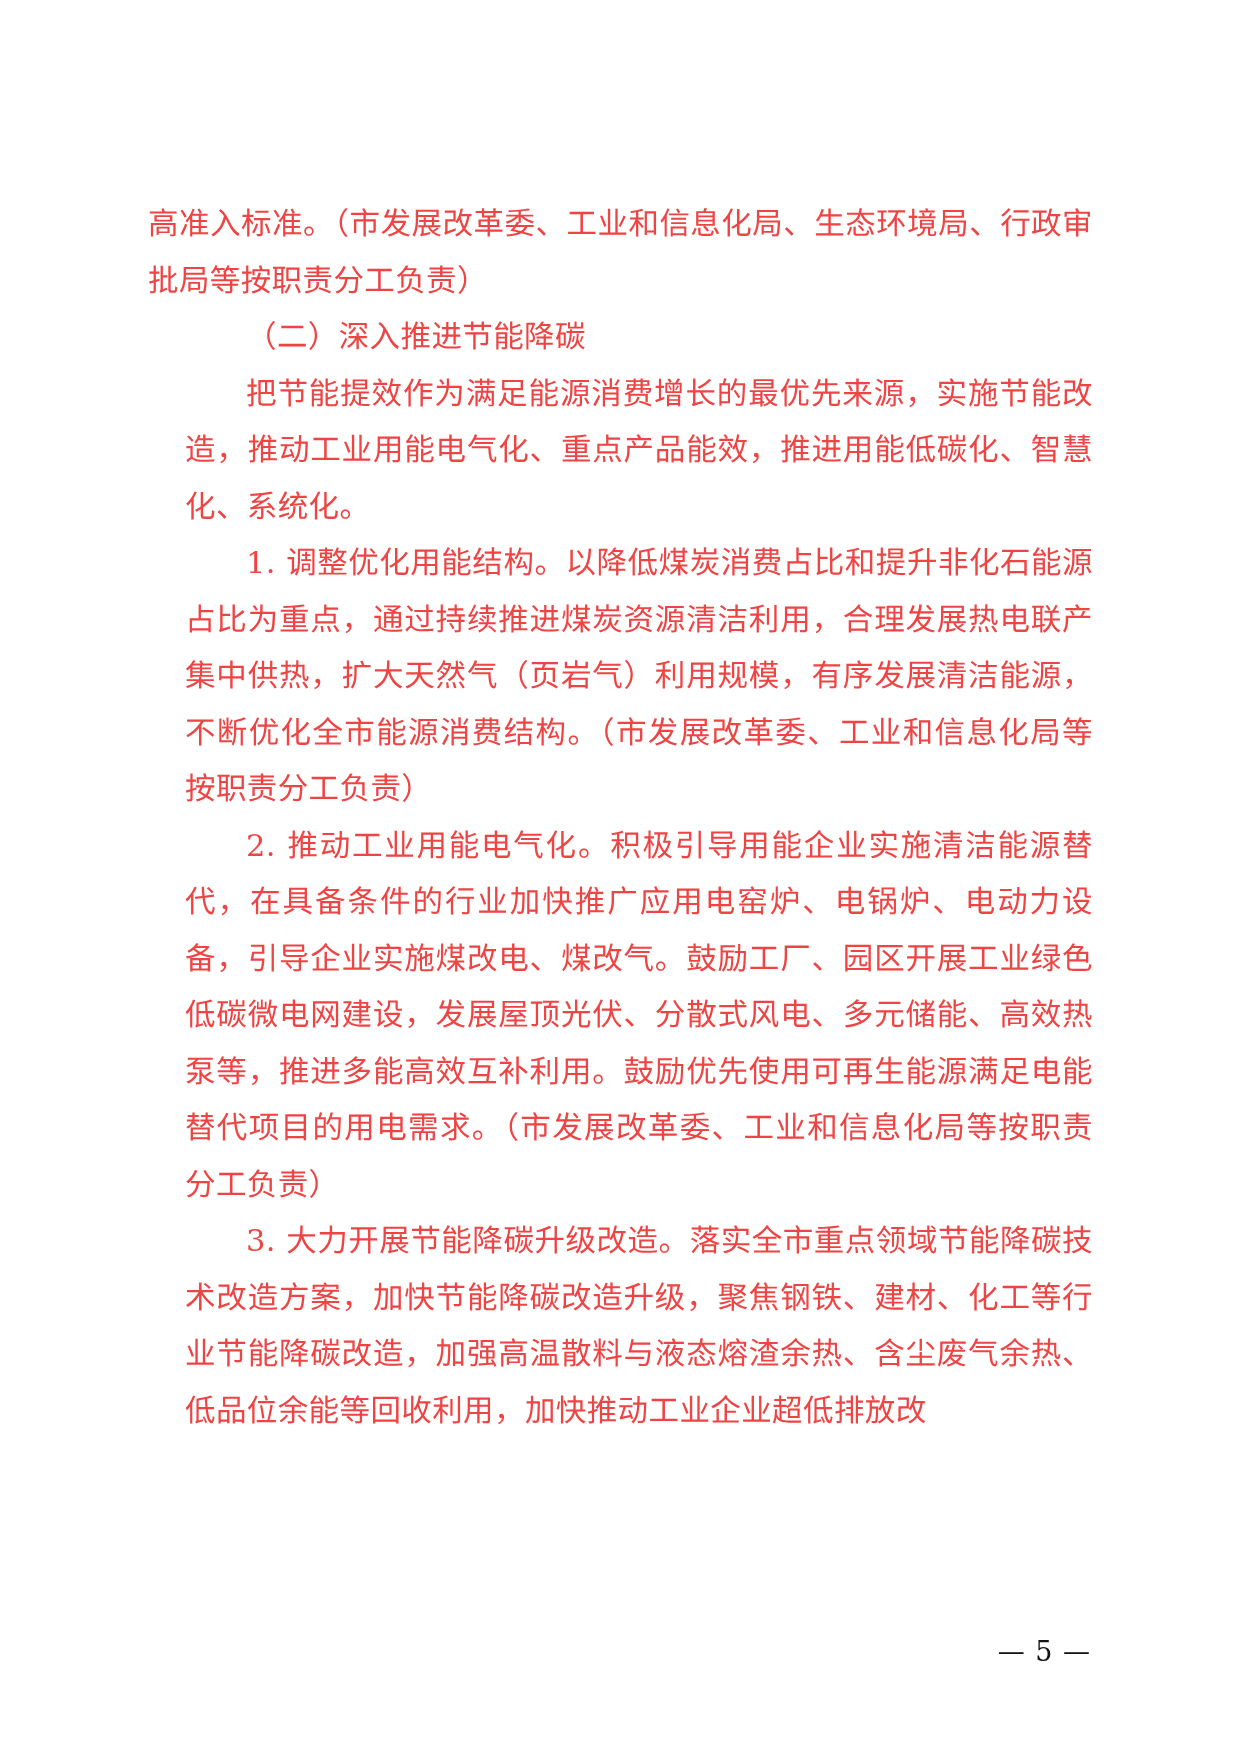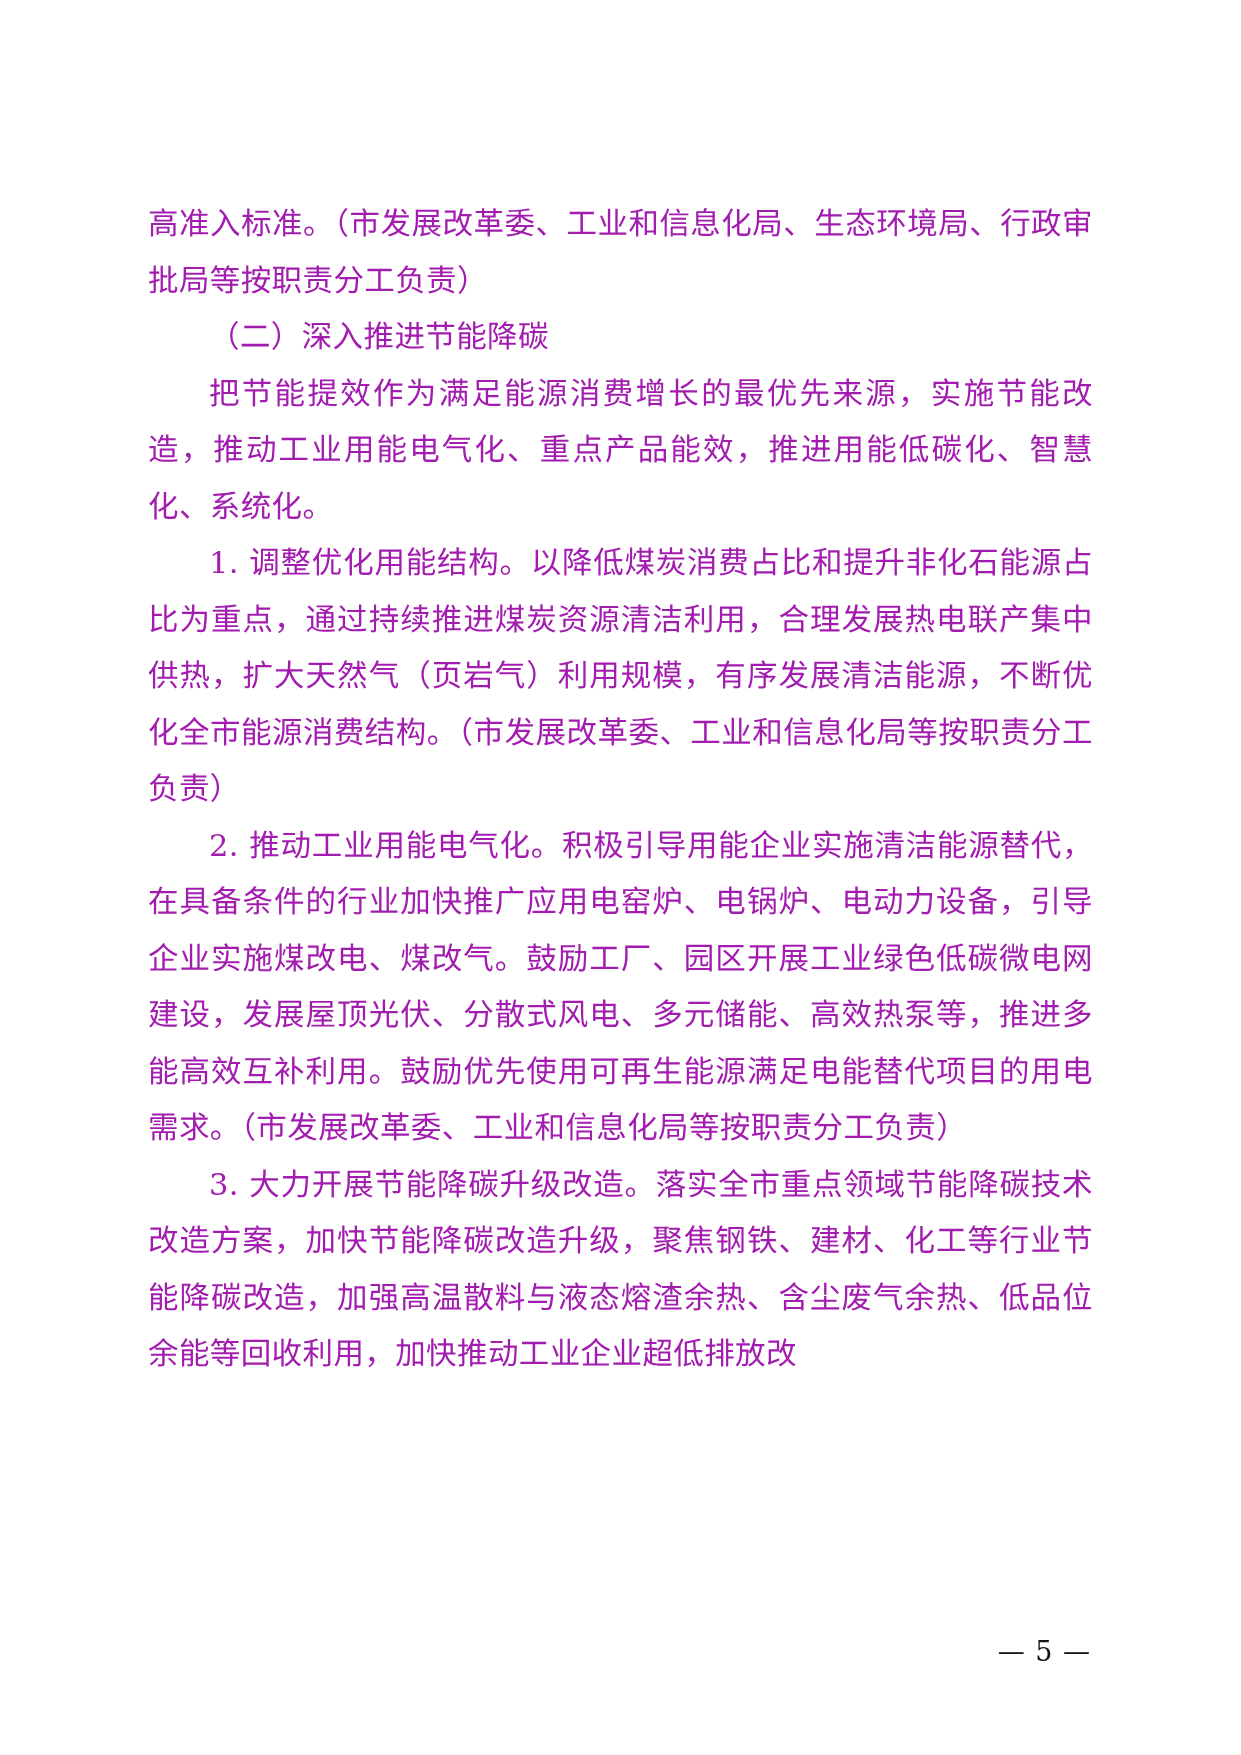--- a/index.html
+++ b/index.html
@@ -24,29 +24,30 @@
     height: 1755px;
     box-sizing: border-box;
     padding: 196px 148px 0 148px;
   }
   .doc-body {
     font-size: 30.5px;
     line-height: 56.5px;
     text-align: justify;
     text-justify: inter-ideograph;
     letter-spacing: 0.4px;
-    color: #a21caf;
+    color: #ef4444;
   }
   .para {
     margin: 0;
     padding: 0;
     text-indent: 0;
   }
   .para.indent {
     text-indent: 61px;
+    margin-left: 37px;
   }
   .page-number {
     position: absolute;
     right: 150px;
     bottom: 88px;
     font-size: 27px;
     font-family: "DejaVu Serif", "Liberation Serif", serif;
     color: #141414;
     letter-spacing: 1px;
   }

